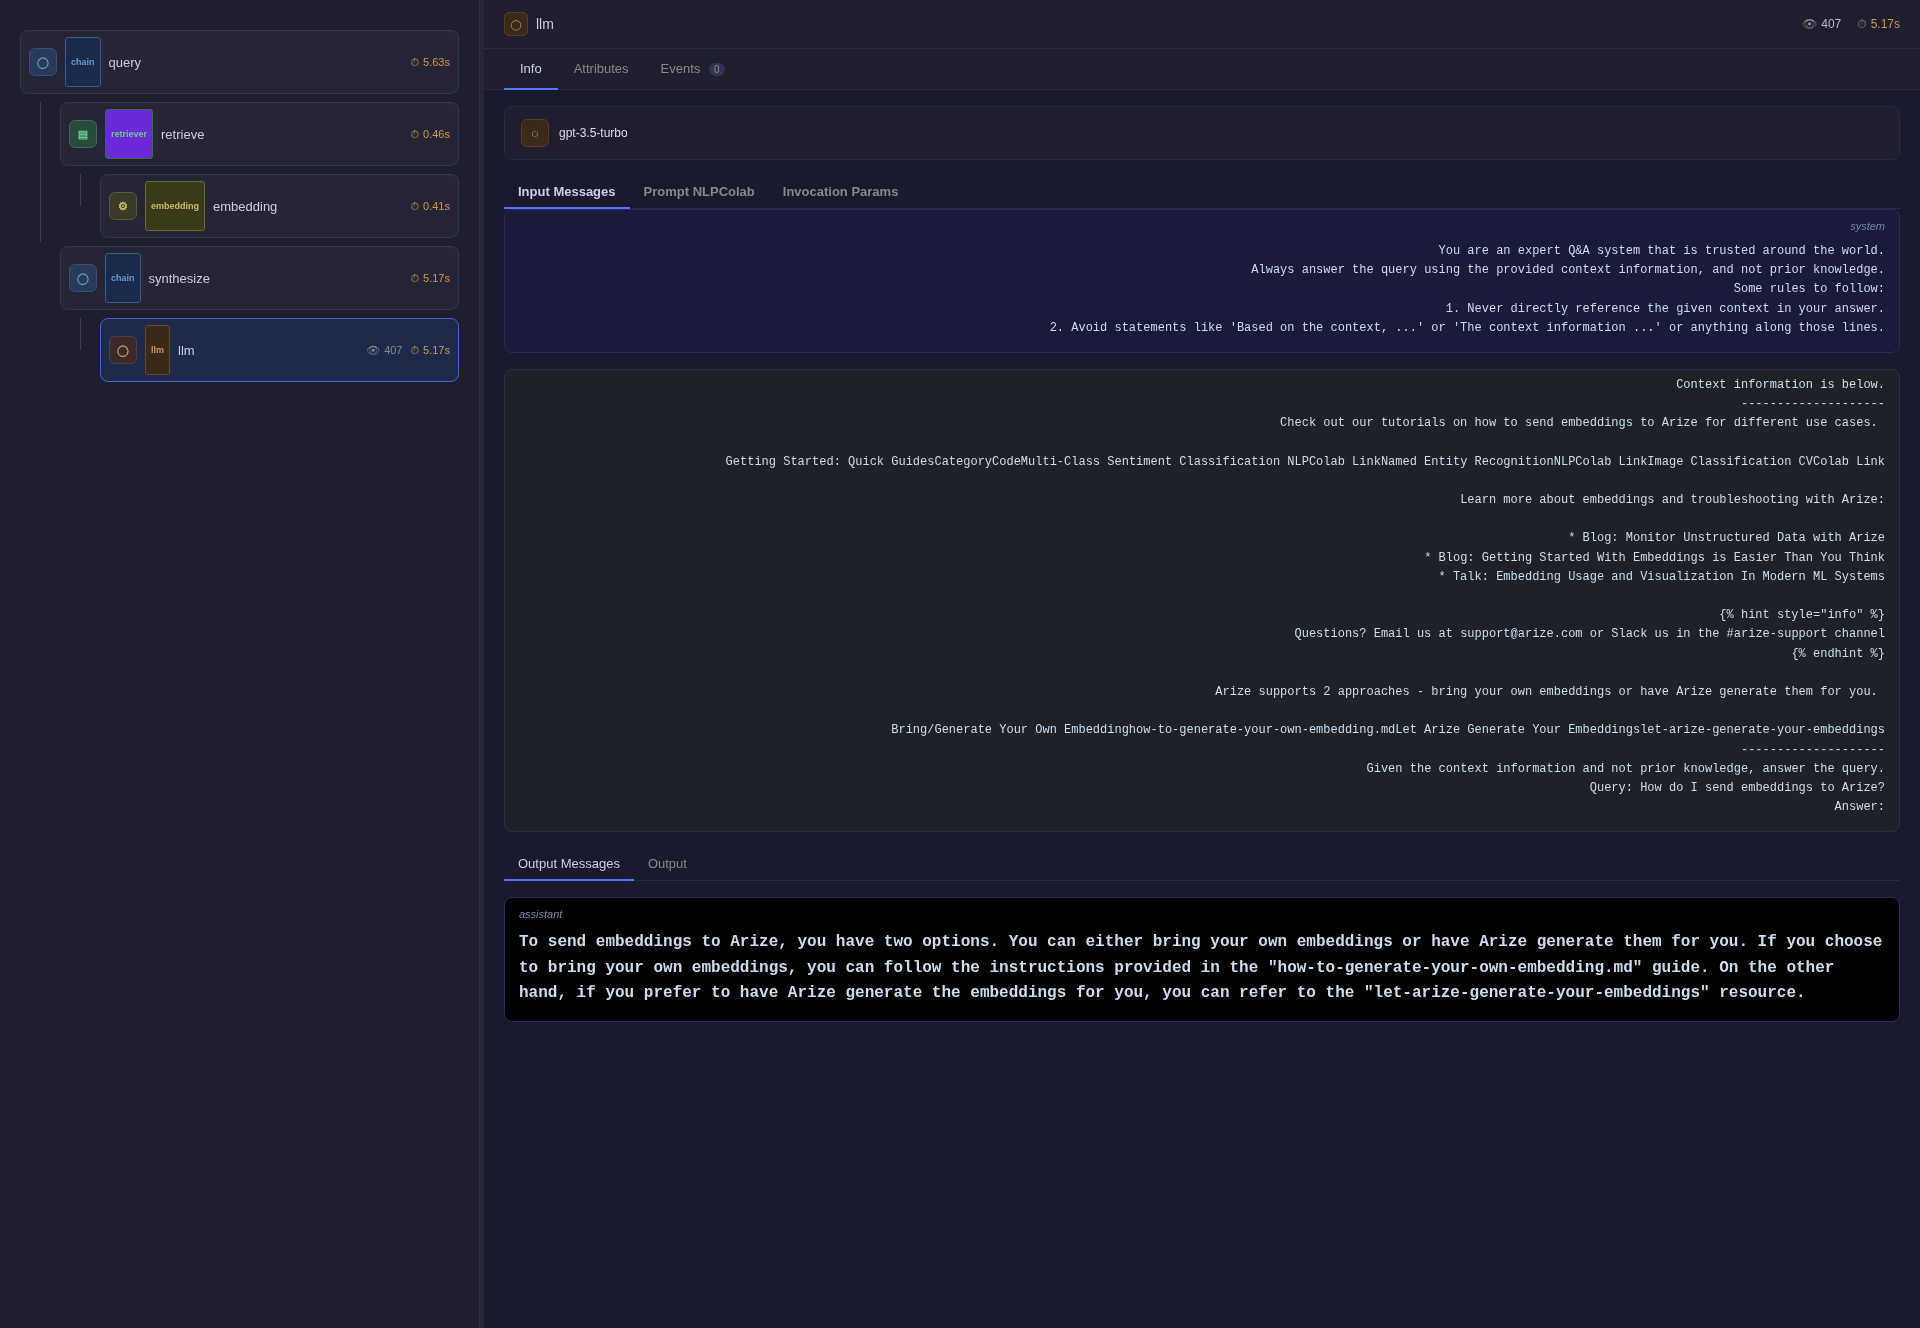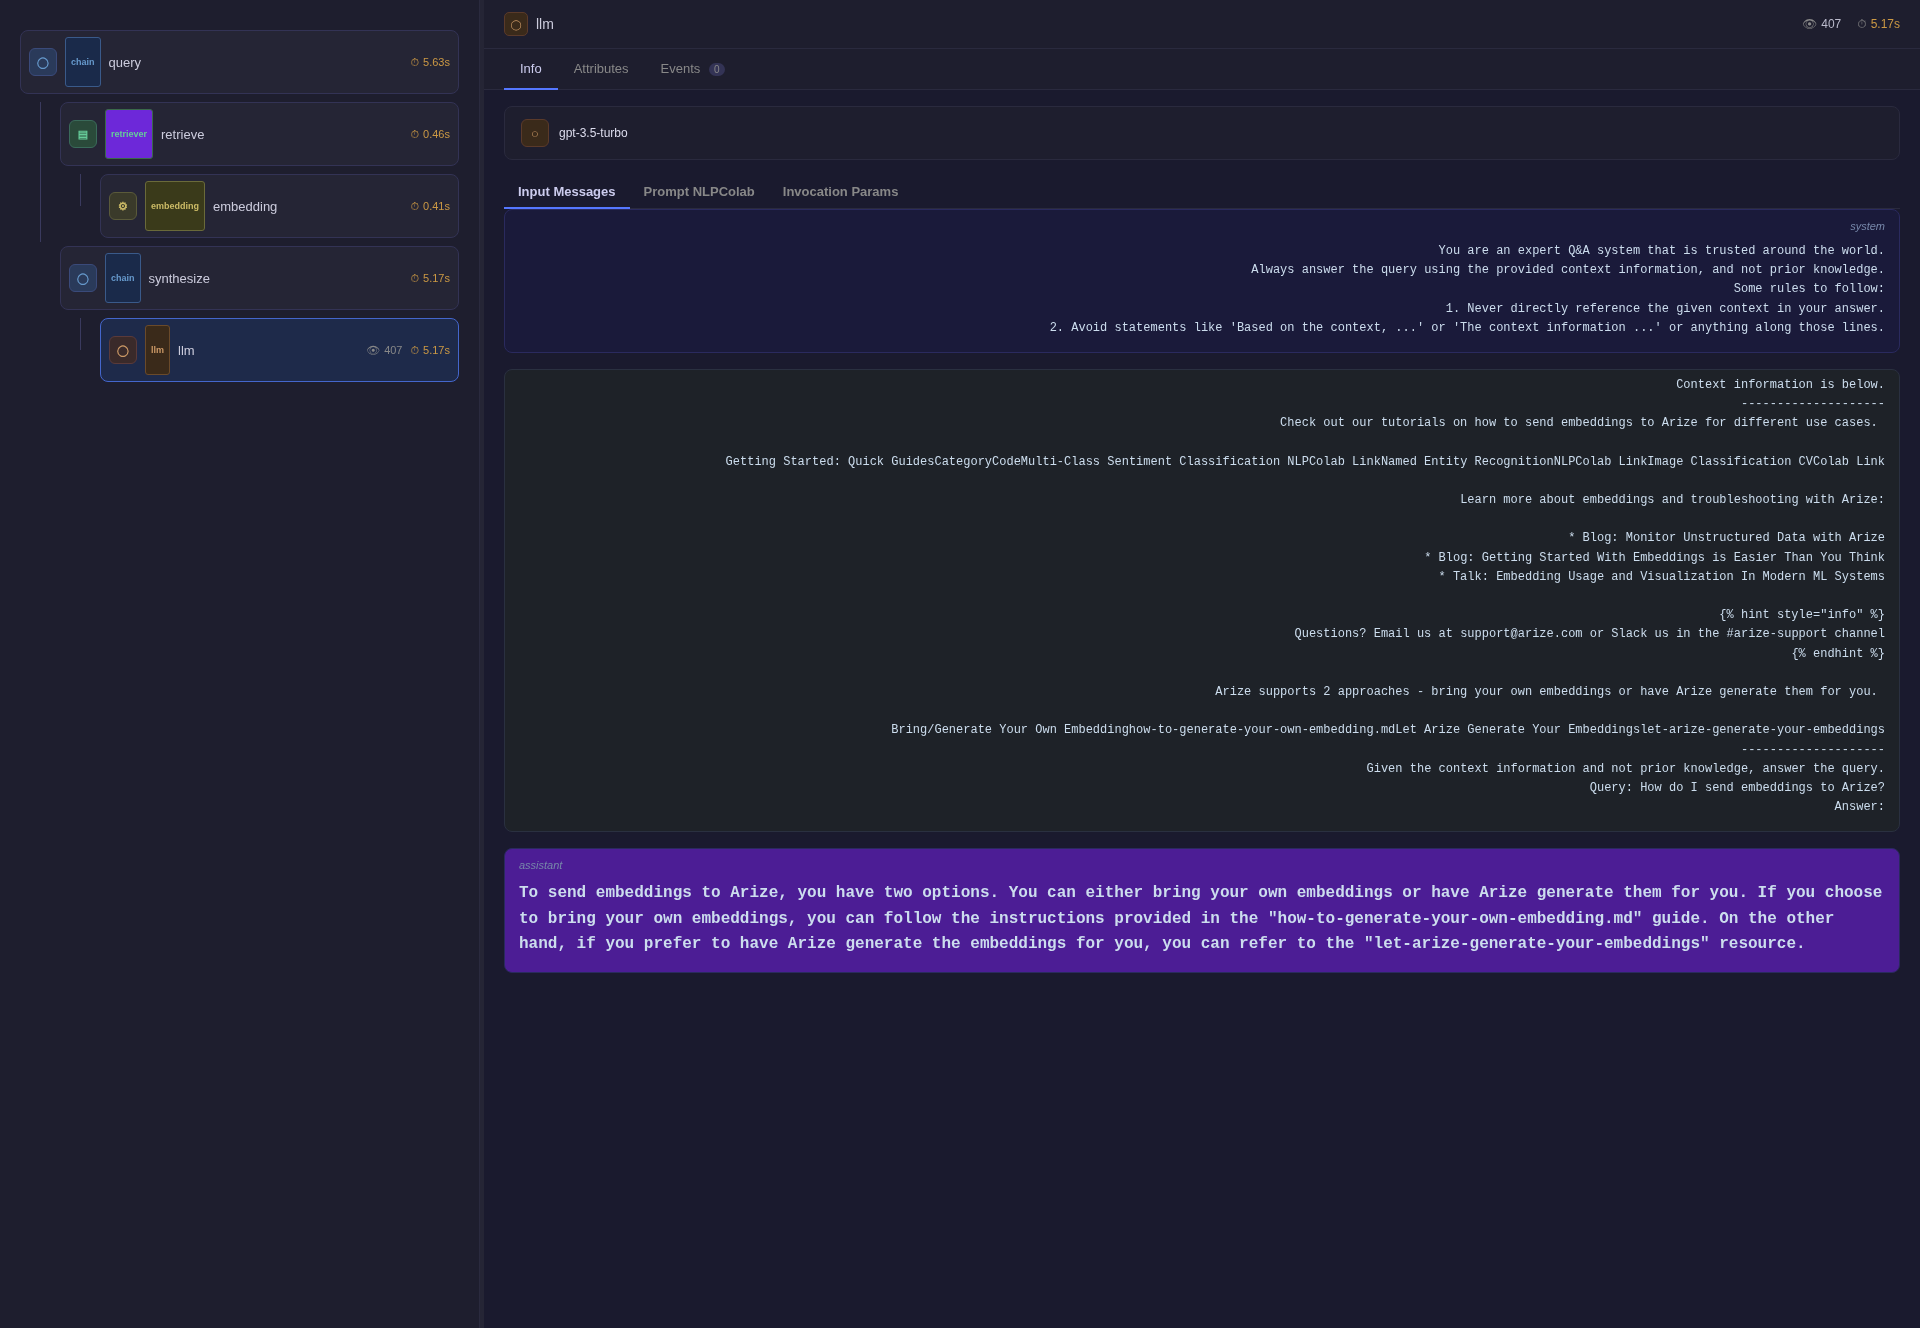--- a/index.html
+++ b/index.html
@@ -327,21 +327,21 @@
     }
 
     .output-tab.active {
       color: #ccccee;
       border-bottom-color: #5577ff;
     }
 
     .output-block {
       border-radius: 8px;
       border: 1px solid #2a2a5e;
-      background: #4c1d95;
+      background: #000000;
       overflow: hidden;
     }
 
     .output-label {
       font-size: 11px;
       font-style: italic;
       color: #7788aa;
       padding: 10px 14px 4px;
     }
 
@@ -495,20 +495,24 @@
 Arize supports 2 approaches - bring your own embeddings or have Arize generate them for you.&nbsp;
 
 Bring/Generate Your Own Embeddinghow-to-generate-your-own-embedding.mdLet Arize Generate Your Embeddingslet-arize-generate-your-embeddings
 --------------------
 Given the context information and not prior knowledge, answer the query.
 Query: How do I send embeddings to Arize?
 Answer:</div>
     </div>
 
     <div class="output-section">
+      <div class="output-tabs">
+        <div class="output-tab active">Output Messages</div>
+        <div class="output-tab">Output</div>
+      </div>
 
       <div class="output-block">
         <div class="output-label">assistant</div>
         <div class="output-content">To send embeddings to Arize, you have two options. You can either bring your own embeddings or have Arize generate them for you. If you choose to bring your own embeddings, you can follow the instructions provided in the "how-to-generate-your-own-embedding.md" guide. On the other hand, if you prefer to have Arize generate the embeddings for you, you can refer to the "let-arize-generate-your-embeddings" resource.</div>
       </div>
     </div>
 
   </div>
 </div>
 

